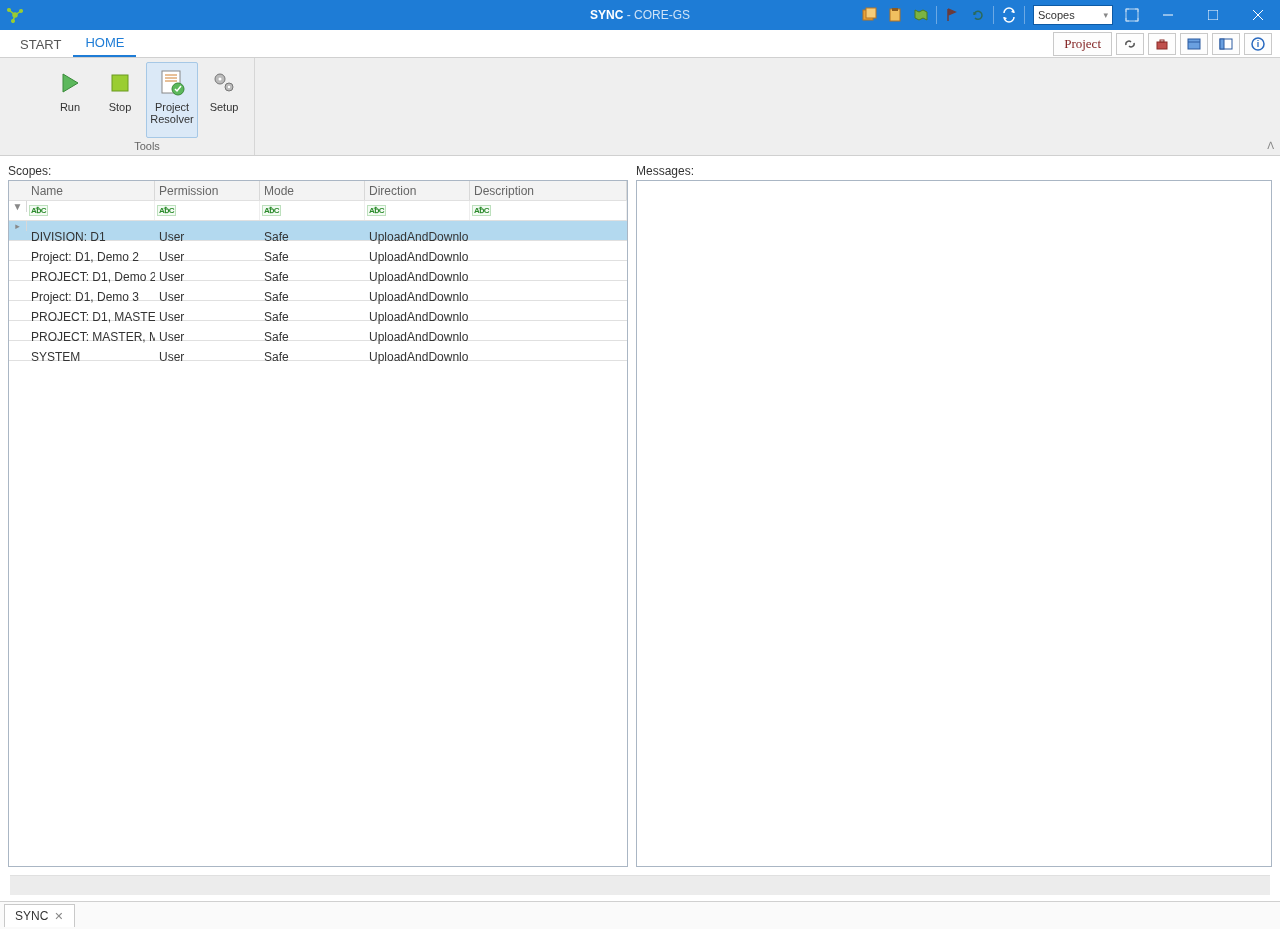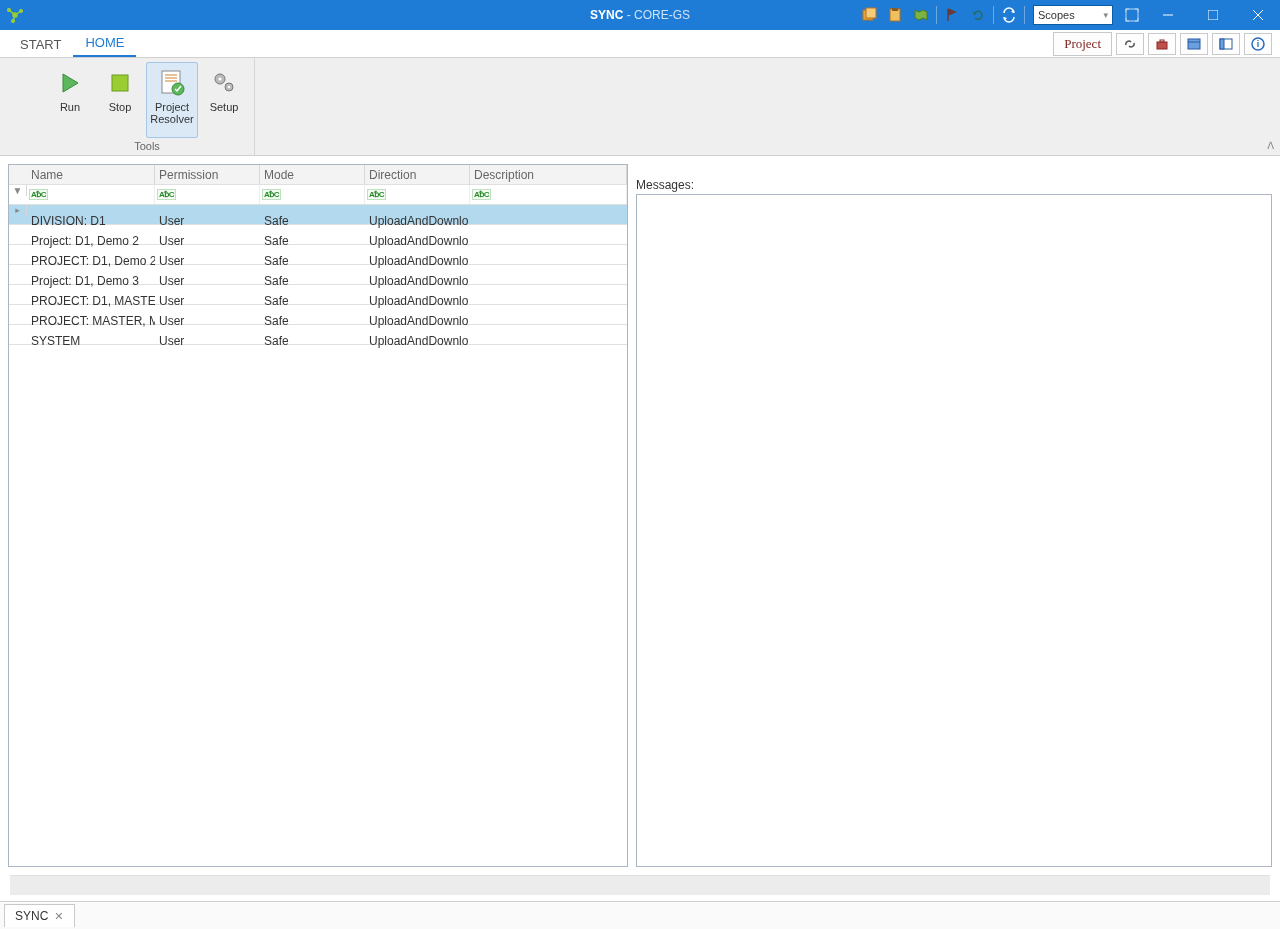--- a/index.html
+++ b/index.html
@@ -36,21 +36,21 @@
 .ribbon-item .ri-icon { width: 32px; height: 32px; display:flex; align-items:center; justify-content:center; }
 .ribbon-item .ri-label { font-size: 11px; color: #333; margin-top: 2px; line-height: 12px; }
 .ribbon-group .grp-label { text-align: center; font-size: 11px; color: #666; padding: 2px 0 3px; }
 .ribbon .collapse-arrow { position: absolute; right: 6px; bottom: 4px; font-size: 10px; color: #888; cursor:pointer; }
 
 
 .content { flex: 1; display: flex; padding: 8px; gap: 8px; background: #fff; overflow: hidden; }
 .panel { display: flex; flex-direction: column; }
 .panel-label { font-size: 12px; color: #333; margin-bottom: 2px; }
 .scopes-panel { width: 620px; }
-.messages-panel { flex: 1; margin-top: 14px; }
+.messages-panel { flex: 1; }
 .grid-box, .msg-box { border: 1px solid #aab6c4; flex: 1; background: #fff; overflow: hidden; }
 
 
 .grid { font-size: 12px; }
 .grid .hdr-row, .grid .flt-row, .grid .data-row { display: flex; height: 20px; align-items: flex-start; border-bottom: 1px solid #e0e0e0; }
 .grid .hdr-row { background: #f3f3f3; }
 .grid .flt-row { background: #fff; }
 .col-gutter { width: 18px; flex: none; border-right: 1px solid #d8d8d8; display:flex; align-items:center; justify-content:center; }
 .col-name { width: 128px; }
 .col-perm { width: 105px; }
@@ -244,20 +244,21 @@
         <div class="ri-label">Setup</div>
       </div>
     </div>
     <div class="grp-label">Tools</div>
   </div>
   <div class="collapse-arrow">ᐱ</div>
 </div>
 
 <div class="content">
   <div class="panel scopes-panel">
+    <div class="panel-label">Scopes:</div>
     <div class="grid-box">
       <div class="grid">
         <div class="hdr-row">
           <div class="col-gutter"></div>
           <div class="hdr-cell col-name">Name</div>
           <div class="hdr-cell col-perm">Permission</div>
           <div class="hdr-cell col-mode">Mode</div>
           <div class="hdr-cell col-dir">Direction</div>
           <div class="hdr-cell col-desc">Description</div>
         </div>

